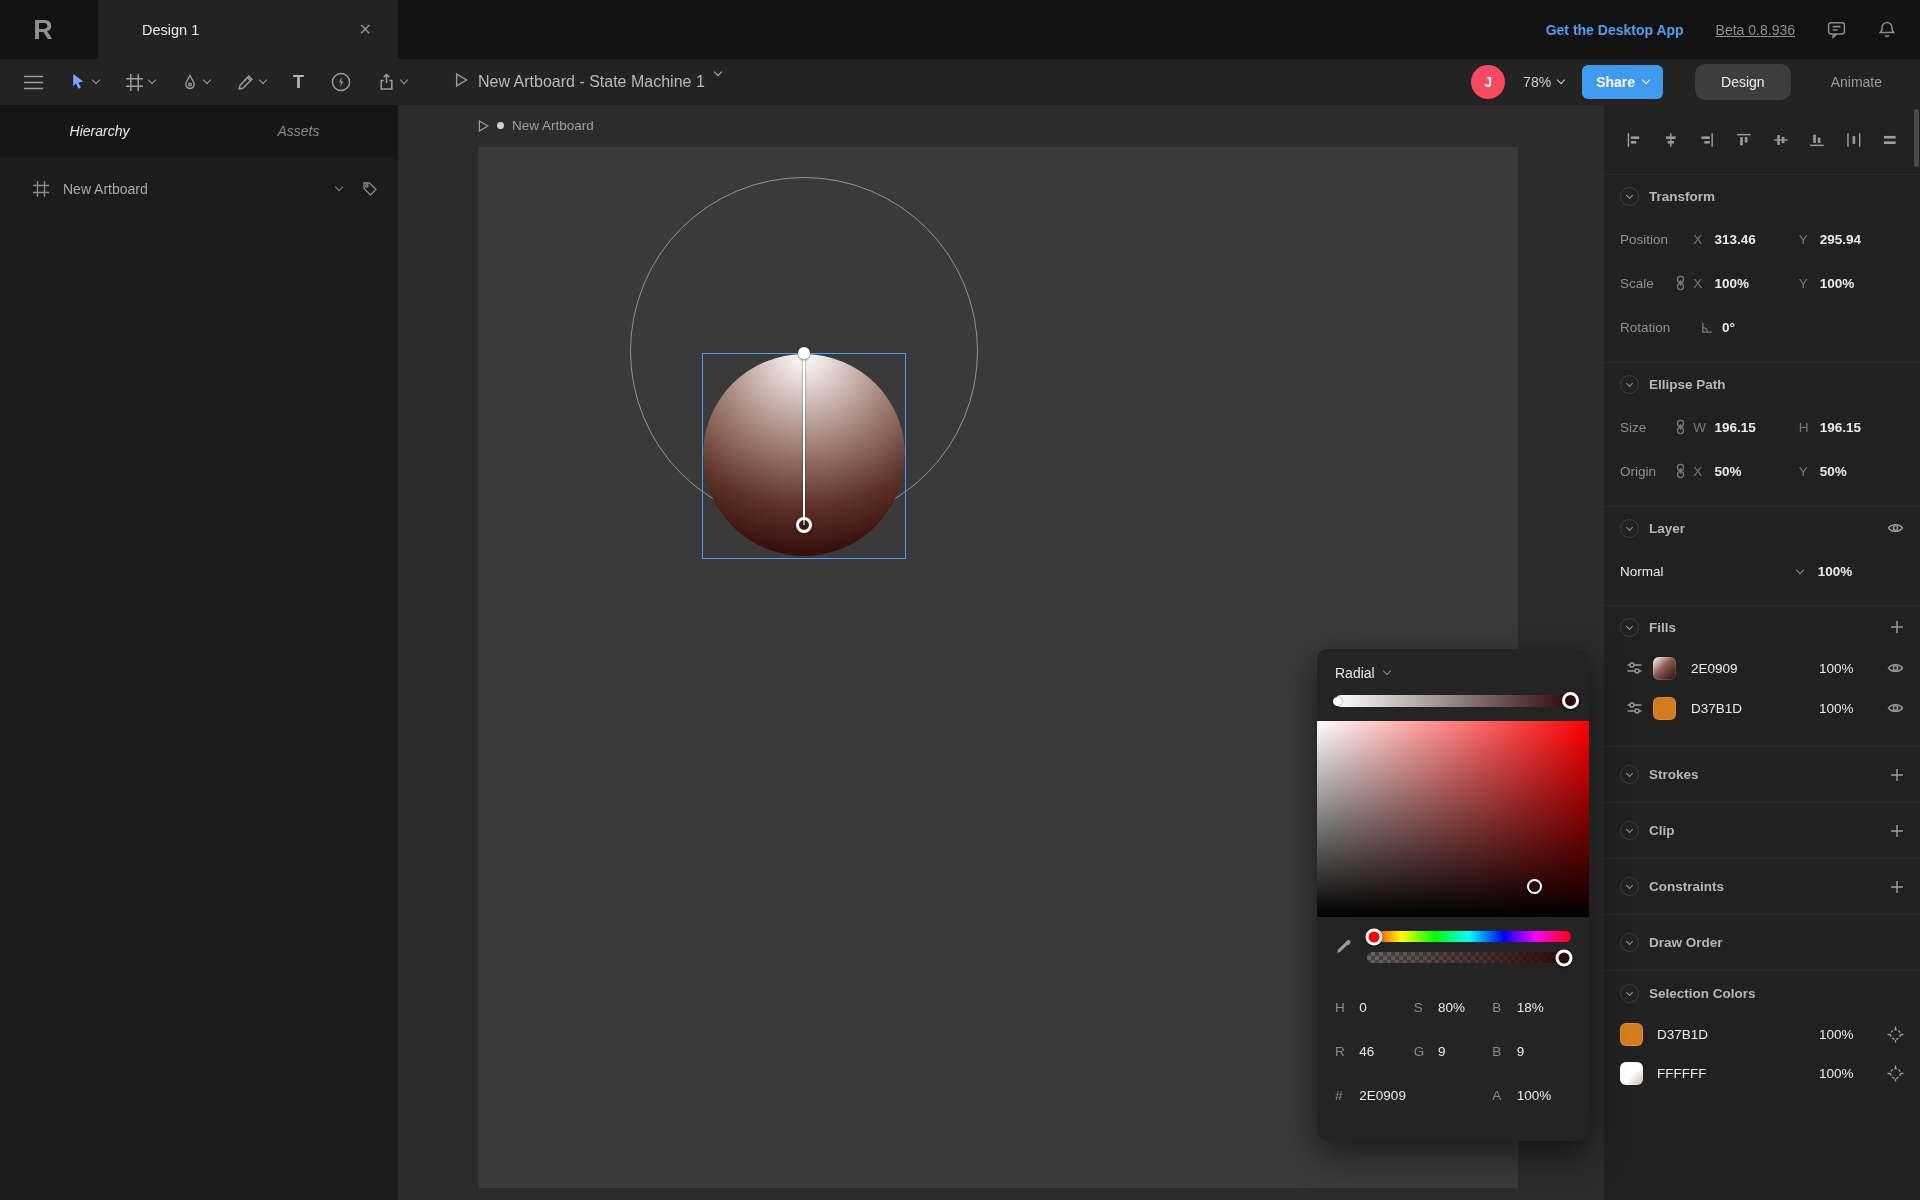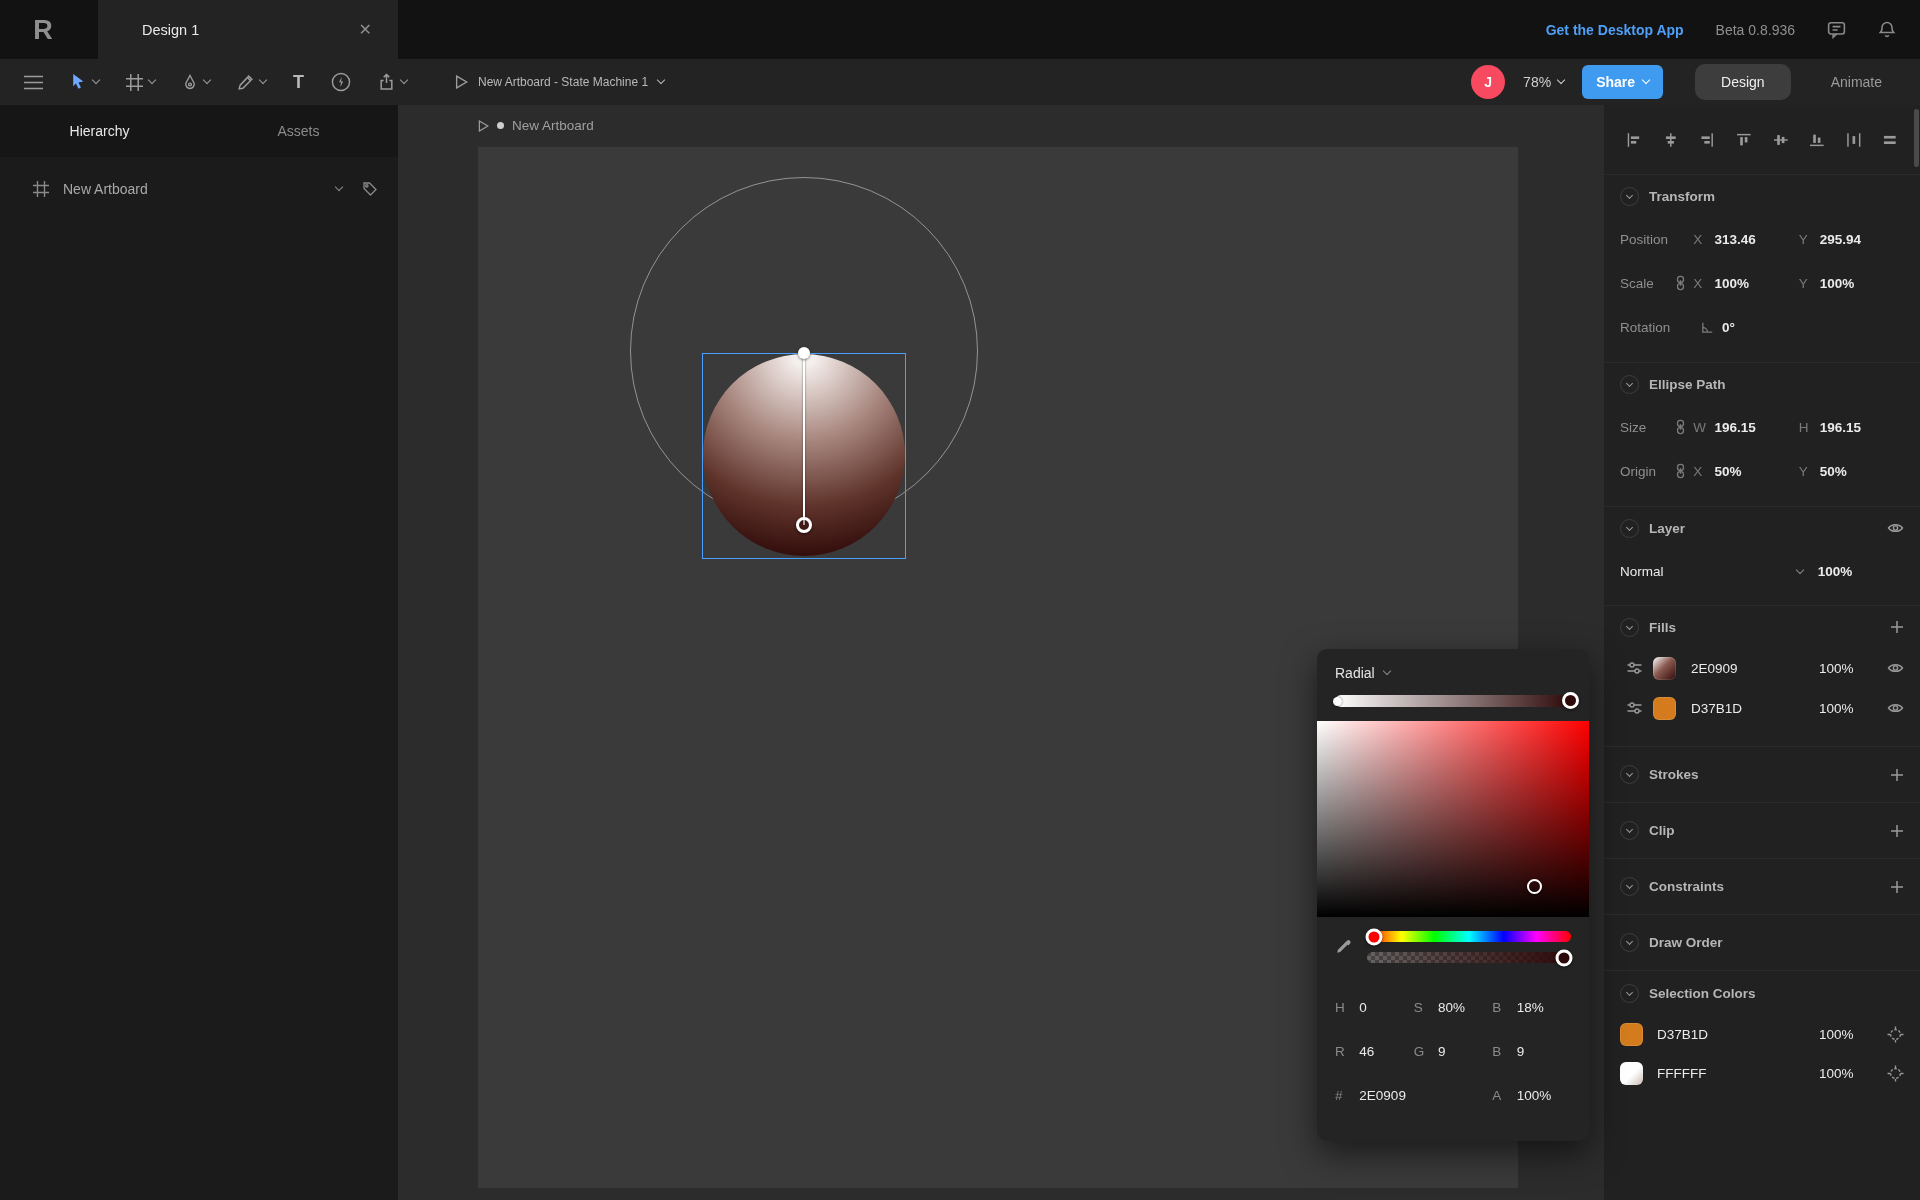--- a/index.html
+++ b/index.html
@@ -7,42 +7,42 @@
   .app { position:relative; width:1920px; height:1200px; background:#2c2c2c; overflow:hidden; }
 
   
   .topbar { position:absolute; top:0; left:0; width:1920px; height:59px; background:#121212; z-index:20; }
   .logo { position:absolute; left:26px; top:13px; width:34px; height:34px; color:#8f8f8f; font-size:27px; font-weight:bold; display:flex; align-items:center; justify-content:center; }
   .tab { position:absolute; left:98px; top:0; width:300px; height:59px; background:#232323; display:flex; align-items:center; padding:0 26px 0 44px; }
   .tab-title { color:#e9e9e9; font-size:14.5px; }
   .tab-close { margin-left:auto; color:#8d8d8d; font-size:16px; cursor:default; }
   .topbar-right { position:absolute; right:24px; top:0; height:59px; display:flex; align-items:center; gap:32px; }
   .desktop-link { color:#4f9ff7; font-size:14px; font-weight:700; }
-  .beta { color:#8f8f8f; font-size:14px; }
+  .beta { color:#8f8f8f; font-size:14px;text-decoration:underline; }
   .tb-ic { display:flex; color:#8a8a8a; }
 
   
   .toolbar { position:absolute; top:59px; left:0; width:1920px; height:46px; background:#232323; display:flex; align-items:center; z-index:19; }
   .tool { display:flex; align-items:center; gap:6px; color:#9c9c9c; }
   .caret { display:inline-block; width:6px; height:6px; border-right:1.5px solid currentColor; border-bottom:1.5px solid currentColor; transform:rotate(45deg); margin-top:-4px; }
   .caret.r { transform:rotate(-45deg); margin-top:0; }
   .tools-left { display:flex; align-items:center; gap:27px; margin-left:24px; }
   .t-glyph { font-size:18px; color:#b8b8b8; font-weight:bold; }
-  .nav-group { display:flex; align-items:center; gap:10px; margin-left:48px; color:#b9b9b9; font-size:12px; }
+  .nav-group { display:flex; gap:10px; margin-left:48px; color:#b9b9b9; font-size:16px; }
   .toolbar-right { display:flex; align-items:center; margin-left:auto; padding-right:16px; gap:18px; }
   .avatar { width:34px; height:34px; border-radius:50%; background:#f7495f; color:#fff; display:flex; align-items:center; justify-content:center; font-size:14px; font-weight:700; }
   .zoom { display:flex; align-items:center; gap:7px; color:#cfcfcf; font-size:14px; }
   .share-btn { display:flex; align-items:center; gap:8px; background:#3f9bf0; color:#fff; font-size:14px; font-weight:600; border-radius:6px; padding:9px 14px; }
   .mode-design { background:#3d3d3d; color:#efefef; font-size:14px; border-radius:10px; padding:10px 26px; margin-left:14px; }
   .mode-animate { color:#9a9a9a; font-size:14px; padding:10px 22px; }
 
   
   .sidebar { position:absolute; top:105px; left:0; width:398px; bottom:0; background:#1b1b1b; z-index:10; }
   .side-tabs { height:52px; display:flex; background:#161616; }
-  .side-tab { flex:1; display:flex; align-items:center; justify-content:center; font-size:14px; color:#8a8a8a; }
+  .side-tab { flex:1; display:flex; align-items:center; justify-content:center; font-size:14px; color:#8a8a8a;font-style:italic; }
   .side-tab.active { color:#e8e8e8; }
   .tree { padding-top:12px; }
   .trow { height:40px; display:flex; align-items:center; padding:0 20px 0 33px; gap:14px; color:#a9a9a9; font-size:14px; }
   .trow .right { margin-left:auto; display:flex; align-items:center; gap:20px; color:#8a8a8a; }
   .trow.selected { height:38px; background:#3b6fd9; color:#fff; margin-top:5px; padding-left:30px; gap:12px; }
   .trow.selected .right { color:#e8efff; }
 
   
   .canvas { position:absolute; top:105px; left:398px; width:1206px; height:1095px; background:#2c2c2c; overflow:hidden; }
   .artboard { position:absolute; left:80px; top:42px; width:1040px; height:1041px; background:#3a3a3a; }

